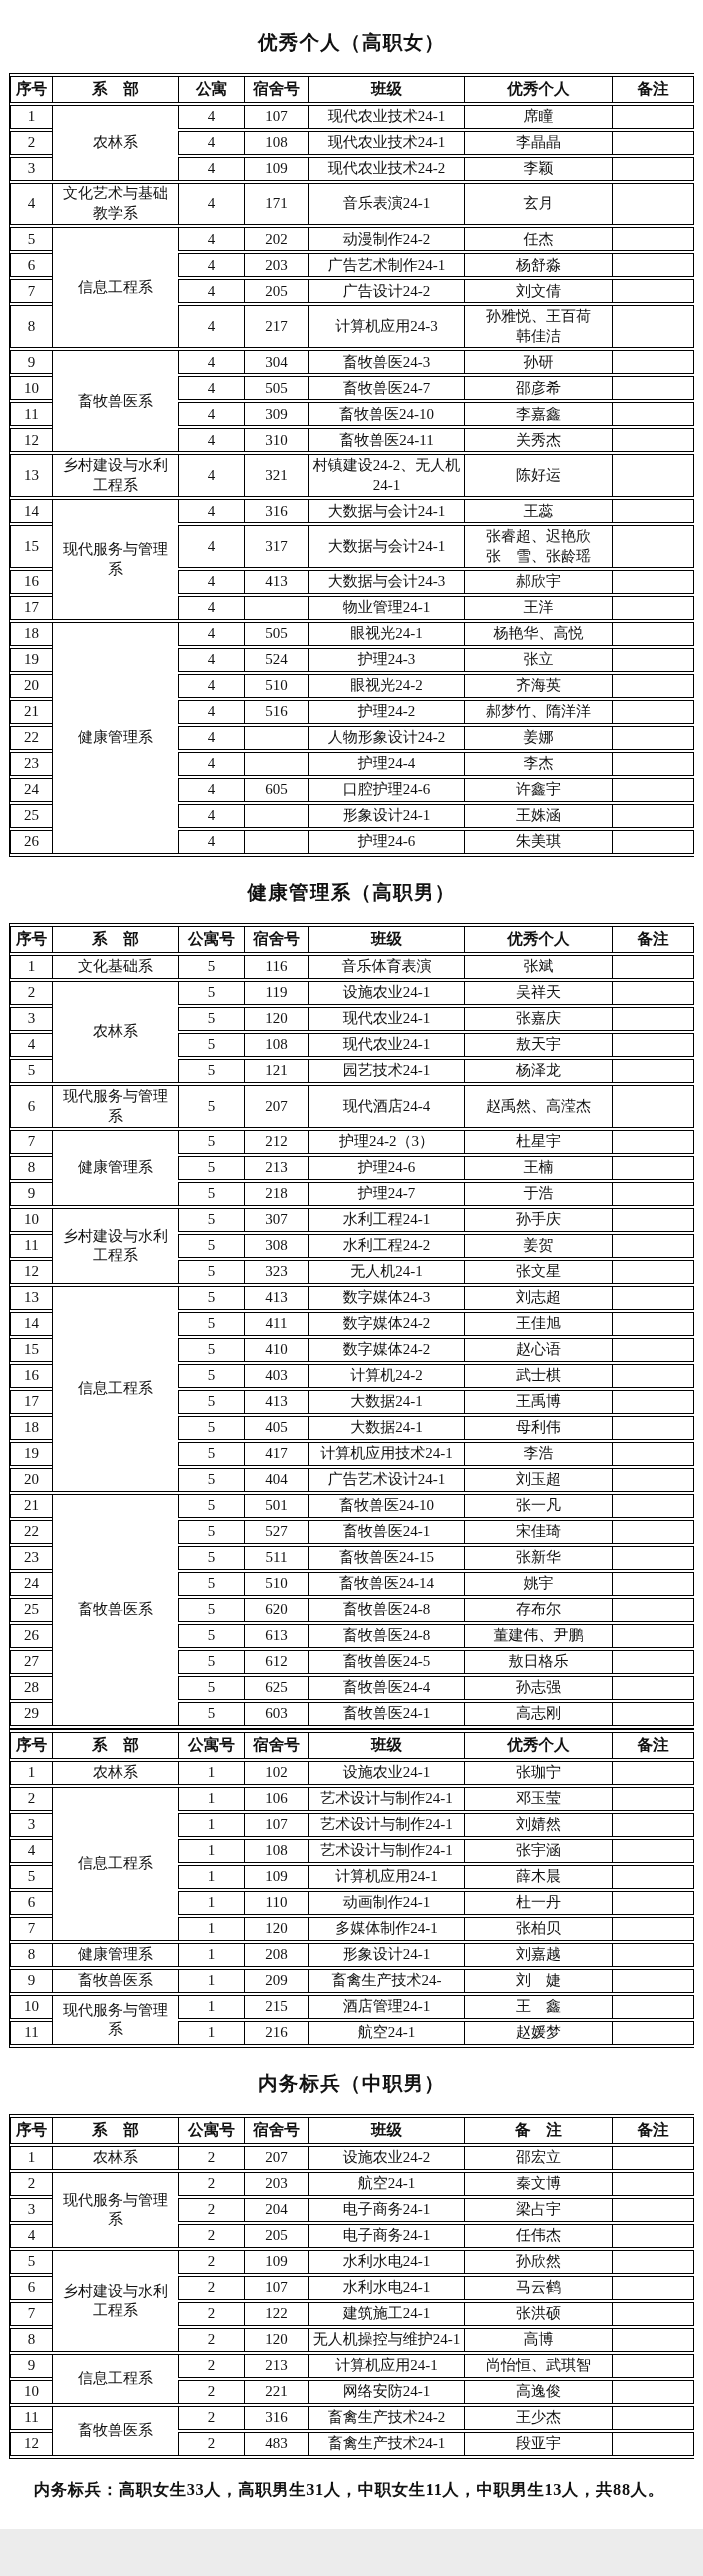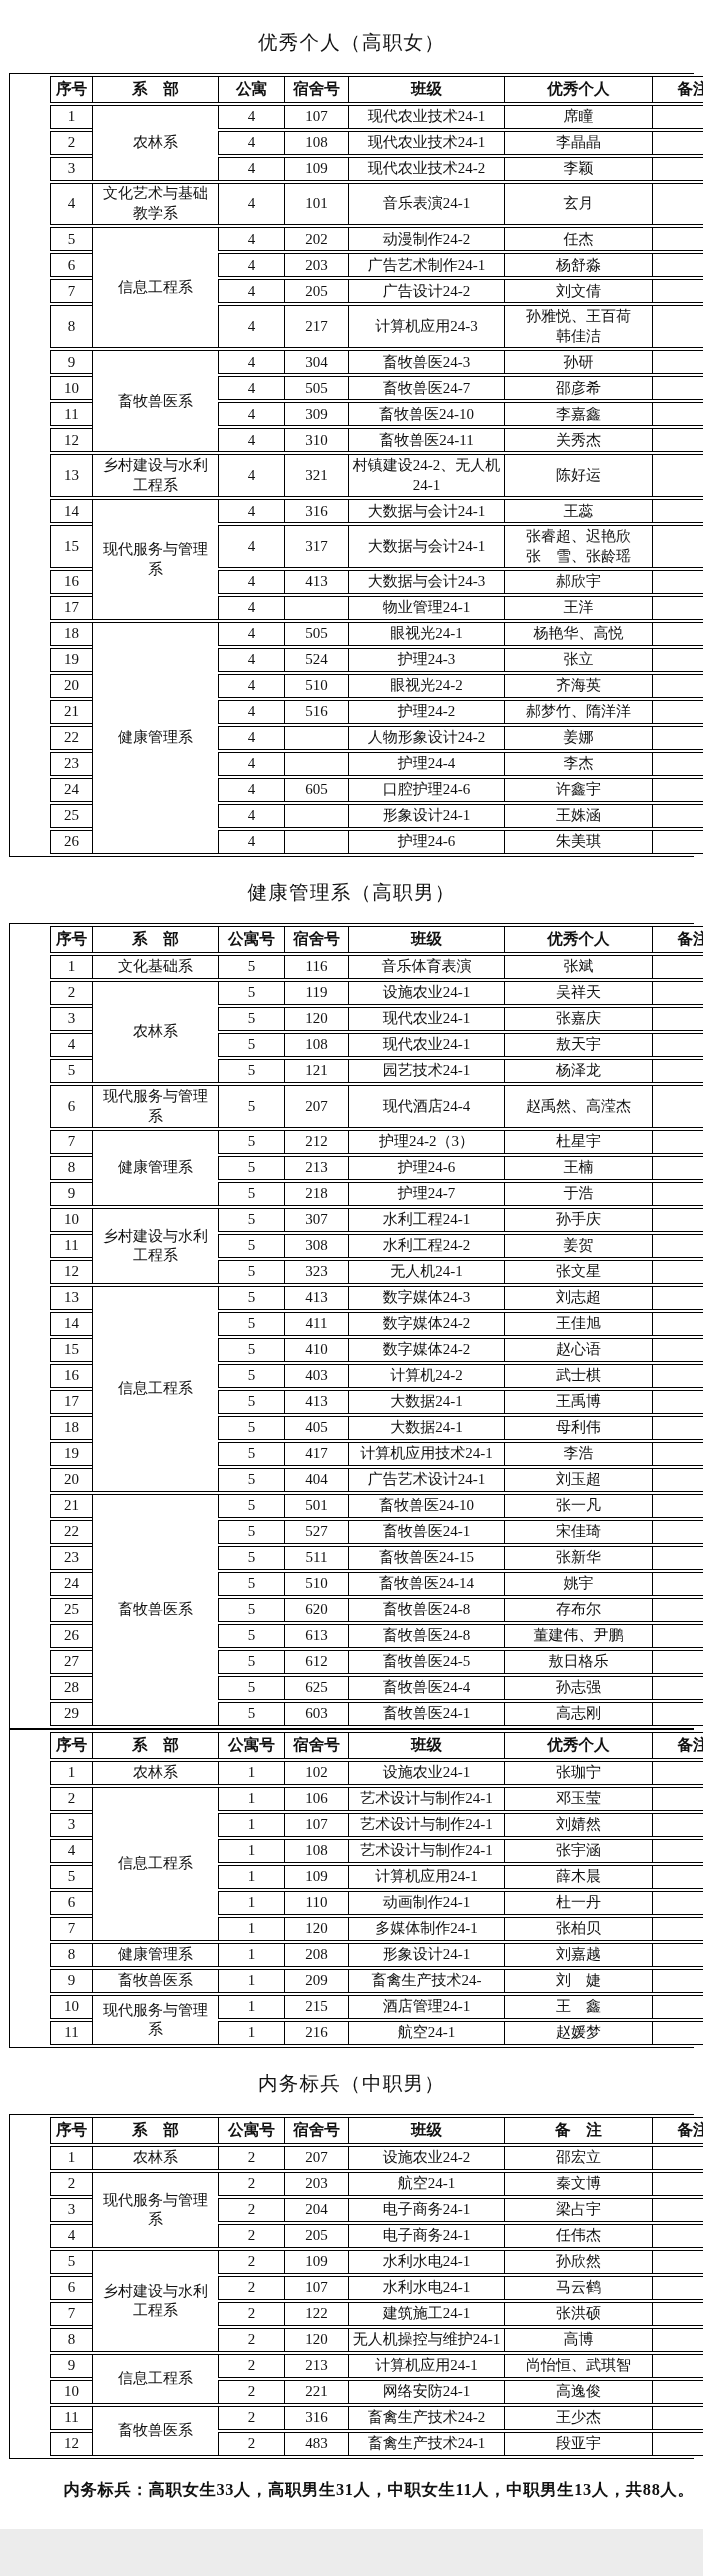--- a/index.html
+++ b/index.html
@@ -11,31 +11,30 @@
   .page{
     width:703px;
     margin:0 auto;
     background:#ffffff;
     box-sizing:border-box;
     padding:6.5px 8.5px 19.5px 8.5px;
   }
   .tbl-title{
     text-align:center;
     font-size:19.5px;
-    font-weight:400;
+    font-weight:700;
     letter-spacing:1.3px;
     margin:0;
     padding:22px 0 17px 0;
   }
   .tbl-frame{
     border:1.3px solid #000;
     width:685px;
     box-sizing:border-box;
     margin:0 auto;
-    padding-left:40px;
   }
   table.award{
     width:100%;
     table-layout:fixed;
     border-collapse:separate;
     border-spacing:0 2px;
     background:#fff;
   }
   table.award th, table.award td{
     border-style:solid;
@@ -66,21 +65,21 @@
   .c-no{width:42px;}
   .c-dept{width:126px;}
   .c-apt{width:66px;}
   .c-room{width:64px;}
   .c-class{width:156px;}
   .c-person{width:148px;}
   .c-remark{width:82px;}
   .summary-note{
     font-size:16.3px;
     font-weight:700;
-    text-align:right;
+    text-align:left;
     margin:19.5px 0 0 1.3px;
     letter-spacing:0.7px;
     padding-left:24px;
   }
   .spacer{height:9px;}
 </style>
 </head>
 <body>
 
 <div class="page">
@@ -132,21 +131,21 @@
               <td>4</td>
               <td>109</td>
               <td>现代农业技术24-2</td>
               <td>李颖</td>
               <td></td>
             </tr>
             <tr>
               <td>4</td>
               <td rowspan="1" class="dept">文化艺术与基础教学系</td>
               <td>4</td>
-              <td>101</td>
+              <td>171</td>
               <td>音乐表演24-1</td>
               <td>玄月</td>
               <td></td>
             </tr>
             <tr>
               <td>5</td>
               <td rowspan="4" class="dept">信息工程系</td>
               <td>4</td>
               <td>202</td>
               <td>动漫制作24-2</td>

